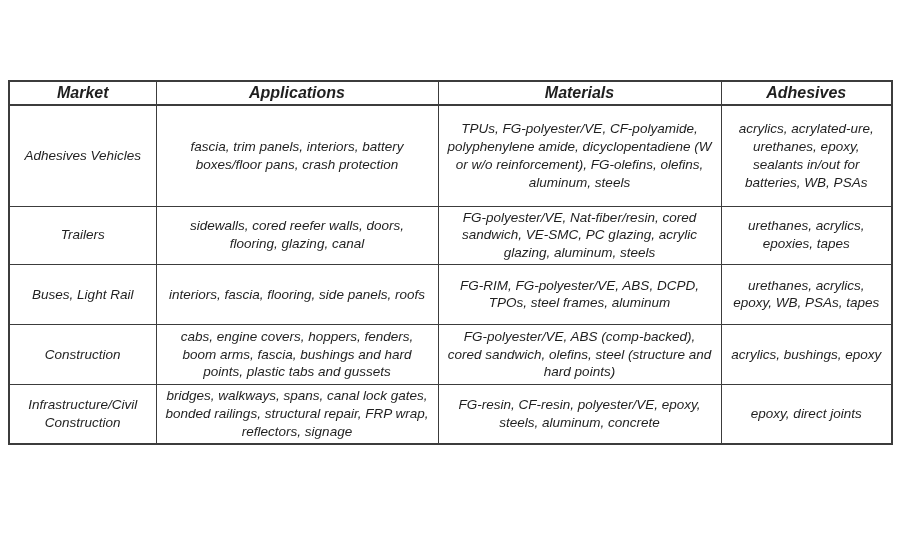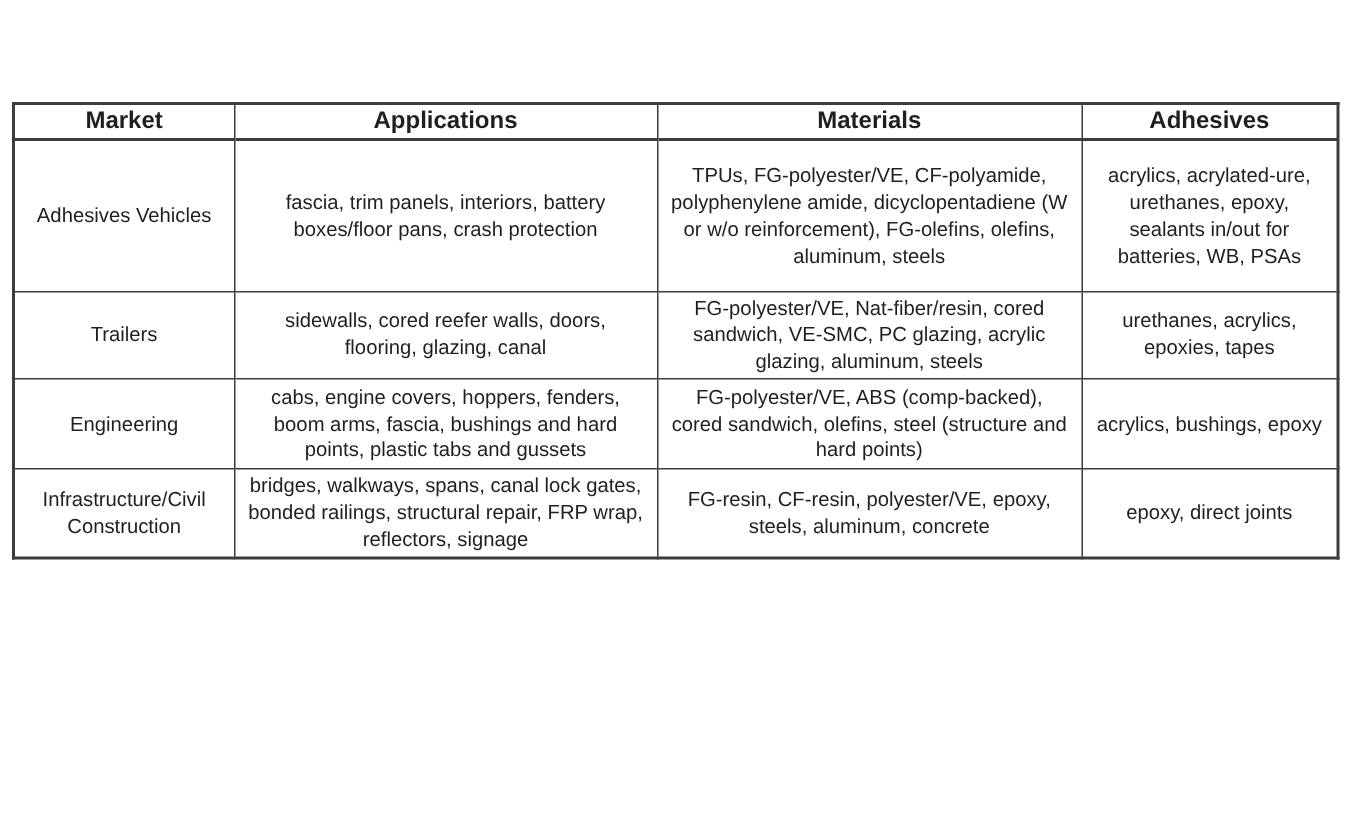--- a/index.html
+++ b/index.html
@@ -11,22 +11,23 @@
     width: 900px;
     height: 550px;
     position: relative;
     font-family: "Liberation Sans", sans-serif;
     color: #1f1f1f;
     overflow: hidden;
   }
   .table-wrap {
     position: absolute;
     left: 8px;
-    top: 68px;
+    top: 80px;
     width: 854px;
+    font-style: italic;
   }
   table.market-table {
     border-collapse: collapse;
     table-layout: fixed;
     width: 883px;
     border: 2px solid #3c3c3c;
   }
   table.market-table th,
   table.market-table td {
     border: 1px solid #3c3c3c;
@@ -82,22 +83,28 @@
         <td>fascia, trim panels, interiors, battery boxes/floor pans, crash protection</td>
         <td>TPUs, FG-polyester/VE, CF-polyamide, polyphenylene amide, dicyclopentadiene (W or w/o reinforcement), FG-olefins, olefins, aluminum, steels</td>
         <td>acrylics, acrylated-ure, urethanes, epoxy, sealants in/out for batteries, WB, PSAs</td>
       </tr>
       <tr class="r-1">
         <td>Trailers</td>
         <td>sidewalls, cored reefer walls, doors, flooring, glazing, canal</td>
         <td>FG-polyester/VE, Nat-fiber/resin, cored sandwich, VE-SMC, PC glazing, acrylic glazing, aluminum, steels</td>
         <td>urethanes, acrylics, epoxies, tapes</td>
       </tr>
+      <tr class="r-2">
+        <td>Buses, Light Rail</td>
+        <td>interiors, fascia, flooring, side panels, roofs</td>
+        <td>FG-RIM, FG-polyester/VE, ABS, DCPD, TPOs, steel frames, aluminum</td>
+        <td>urethanes, acrylics, epoxy, WB, PSAs, tapes</td>
+      </tr>
       <tr class="r-3">
-        <td>Engineering</td>
+        <td>Construction</td>
         <td>cabs, engine covers, hoppers, fenders, boom arms, fascia, bushings and hard points, plastic tabs and gussets</td>
         <td>FG-polyester/VE, ABS (comp-backed), cored sandwich, olefins, steel (structure and hard points)</td>
         <td>acrylics, bushings, epoxy</td>
       </tr>
       <tr class="r-5">
         <td>Infrastructure/Civil Construction</td>
         <td>bridges, walkways, spans, canal lock gates, bonded railings, structural repair, FRP wrap, reflectors, signage</td>
         <td>FG-resin, CF-resin, polyester/VE, epoxy, steels, aluminum, concrete</td>
         <td>epoxy, direct joints</td>
       </tr>

